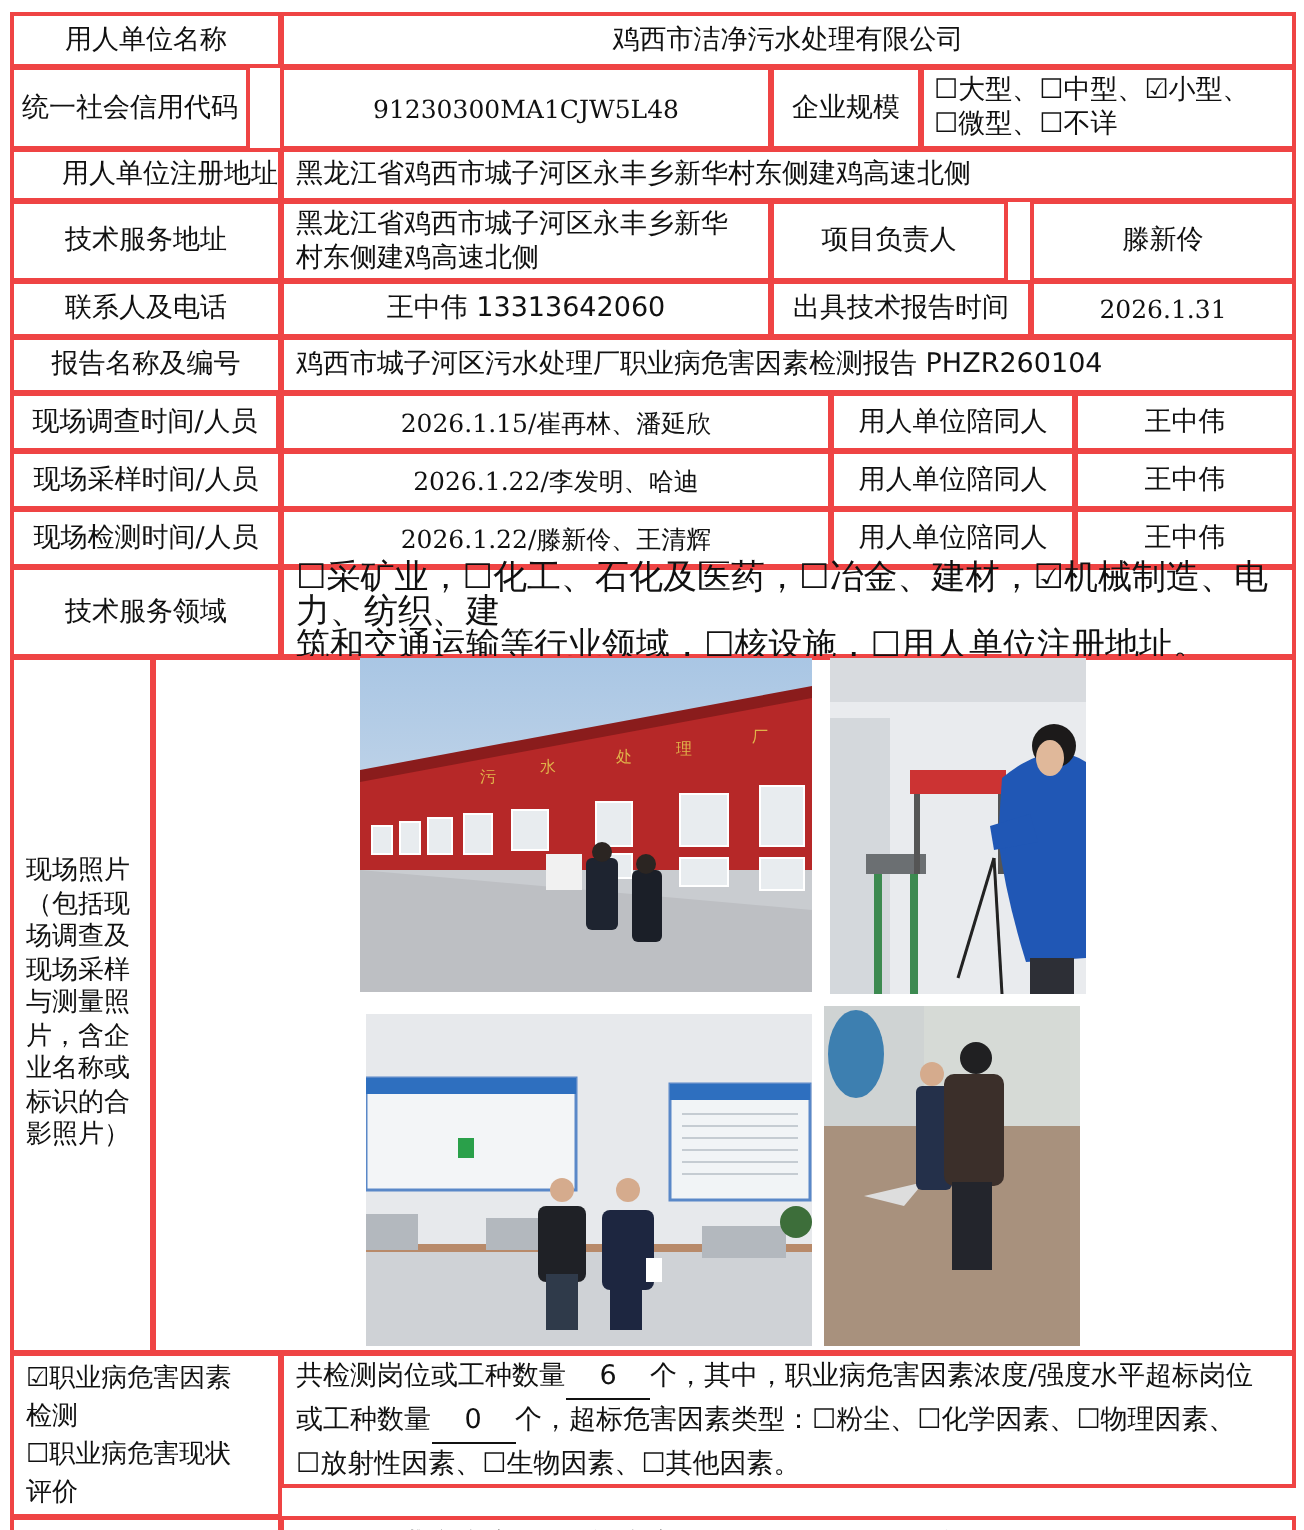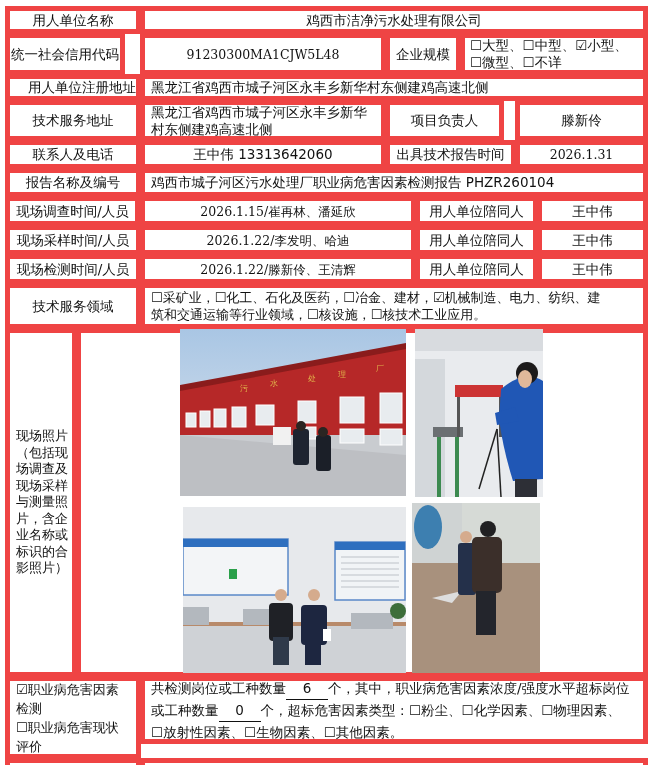--- a/index.html
+++ b/index.html
@@ -1,18 +1,18 @@
 <!DOCTYPE html>
 <html><head>
 <meta charset="utf-8">
 <style>
   html, body { margin:0; padding:0; background:#ffffff; }
   body { width:652px; height:765px; overflow:hidden; position:relative;
          font-family:"DejaVu Sans","Liberation Sans",sans-serif; color:#111; }
-  .cell { position:absolute; box-sizing:border-box; border:5px solid #ef4444;
+  .cell { position:absolute; box-sizing:border-box; border:2px solid #ef4444;
           display:flex; align-items:center; justify-content:center;
           font-size:13.5px; line-height:17px; text-align:center; background:#fff; }
   .left { justify-content:flex-start; text-align:left; padding-left:6px; }
   .mono { font-family:"DejaVu Serif","Liberation Serif",serif; font-size:12.5px; }
   .photo { position:absolute; overflow:hidden; }
   .u { display:inline-block; border-bottom:1px solid #111; text-align:center; }
 </style>
 </head>
 <body>
 
@@ -117,24 +117,24 @@
 <div class="cell" style="left:415px;top:254px;width:123px;height:30px;">
   <span>用人单位陪同人</span>
 </div>
 <div class="cell" style="left:537px;top:254px;width:111px;height:30px;">
   <span>王中伟</span>
 </div>
 
 <div class="cell" style="left:5px;top:283px;width:136px;height:46px;">
   <span>技术服务领域</span>
 </div>
-<div class="cell left" style="left:140px;top:283px;width:508px;height:46px;font-size:13px;">
+<div class="cell left" style="left:140px;top:283px;width:508px;height:46px;font-size:17px;">
   <div>
     <div>☐采矿业，☐化工、石化及医药，☐冶金、建材，☑机械制造、电力、纺织、建</div>
-    <div>筑和交通运输等行业领域，☐核设施，☐核技术工业应用。</div>
+    <div>筑和交通运输等行业领域，☐核设施，☐用人单位注册地址。</div>
   </div>
 </div>
 
 <div class="cell left" style="left:5px;top:328px;width:72px;height:349px;padding-left:6px;font-size:13px;line-height:16.5px;">
   <div id="photo-label-lines">
       <div>现场照片</div>
       <div>（包括现</div>
       <div>场调查及</div>
       <div>现场采样</div>
       <div>与测量照</div>

